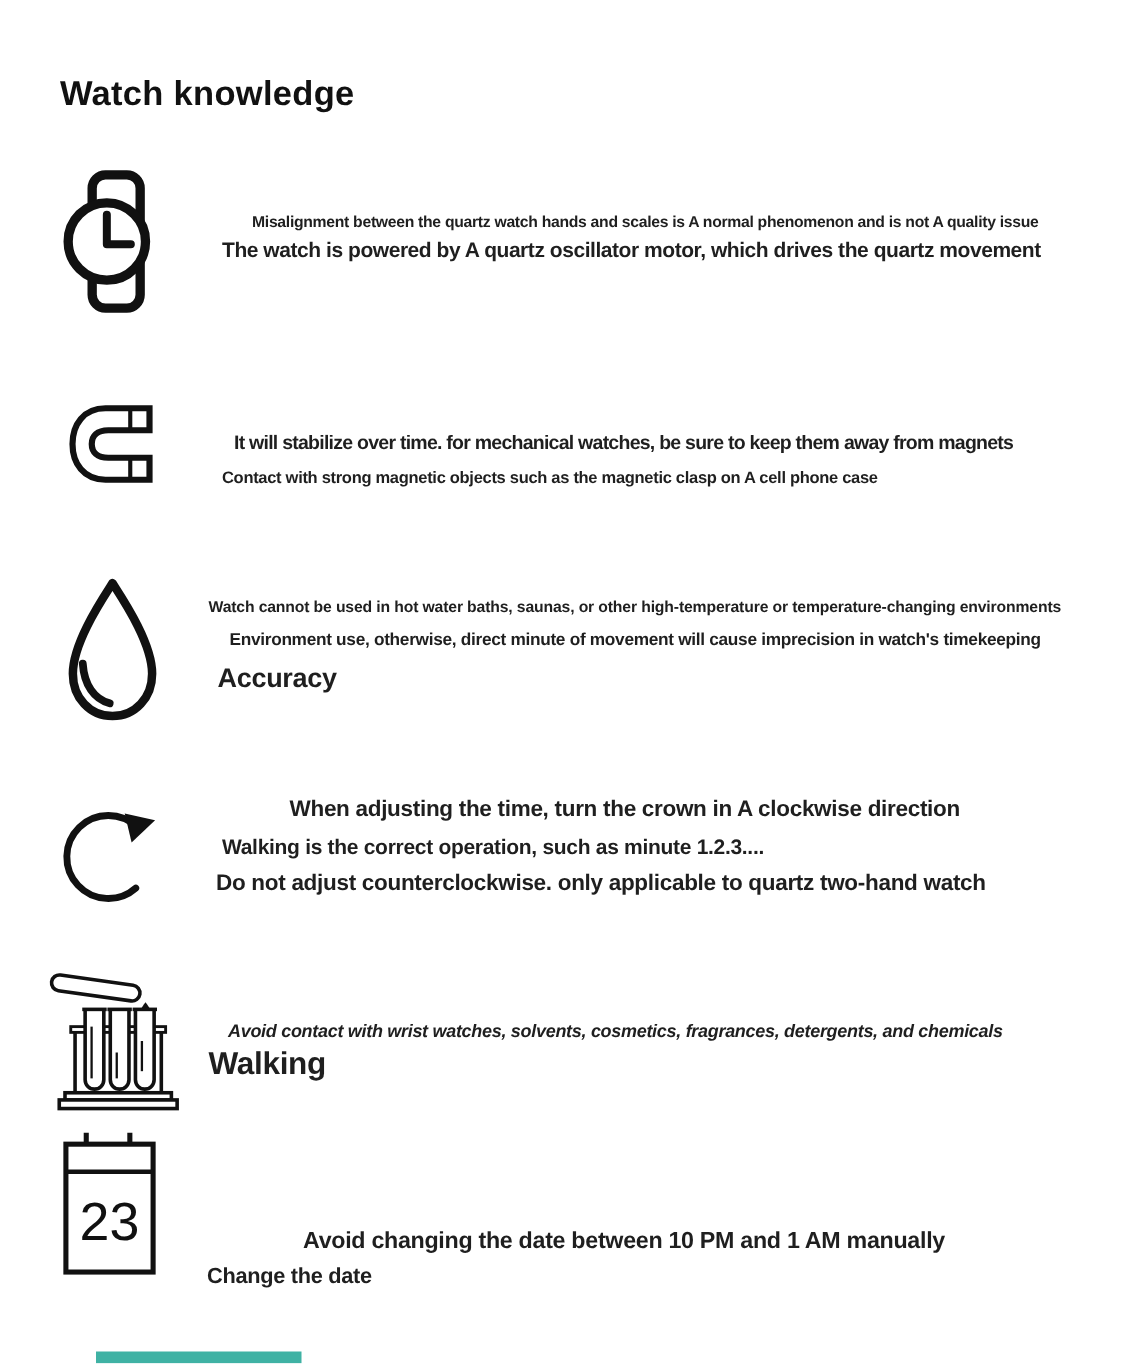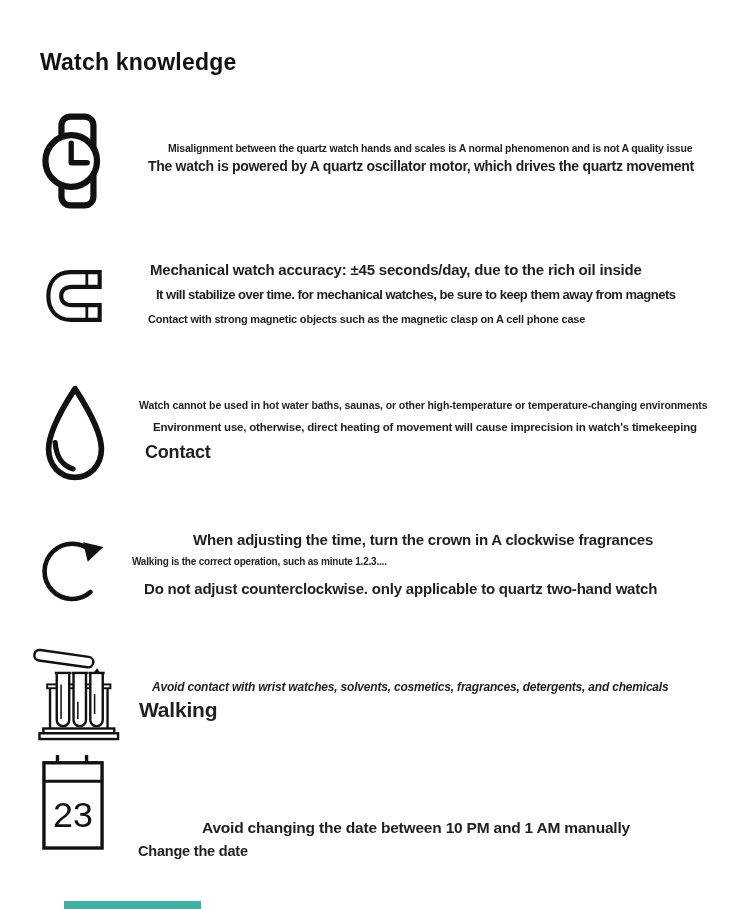--- a/index.html
+++ b/index.html
@@ -25,21 +25,21 @@
 
   
   #s3-icon{left:40px;top:384px;}
   #s3-l1{left:139px;top:399px;font-size:10.5px;letter-spacing:-.1px;}
   #s3-l2{left:153px;top:421px;font-size:11.5px;letter-spacing:-.2px;}
   #s3-l3{left:145px;top:442px;font-size:18px;letter-spacing:-.2px;}
 
   
   #s4-icon{left:38px;top:526px;}
   #s4-l1{left:193px;top:531px;font-size:15px;letter-spacing:-.2px;}
-  #s4-l2{left:132px;top:556px;font-size:10px;letter-spacing:-.2px;}
+  #s4-l2{left:148px;top:556px;font-size:14px;letter-spacing:-.2px;}
   #s4-l3{left:144px;top:580px;font-size:15px;letter-spacing:-.2px;}
 
   
   #s5-icon{left:28px;top:644px;}
   #s5-l1{left:152px;top:680px;font-size:12px;letter-spacing:-.2px;font-style:italic;}
   #s5-l2{left:139px;top:697px;font-size:21px;letter-spacing:-.2px;}
 
   
   #s6-icon{left:42px;top:755px;}
   #s6-l1{left:202px;top:819px;font-size:15.5px;letter-spacing:-.2px;}
@@ -64,41 +64,40 @@
   <div class="line" id="s1-l1">Misalignment between the quartz watch hands and scales is A normal phenomenon and is not A quality issue</div>
   <div class="line" id="s1-l2">The watch is powered by A quartz oscillator motor, which drives the quartz movement</div>
 
   <div class="icon" id="s2-icon">
     <svg width="64" height="66" viewBox="0 0 68 72">
       <path d="M62,10 H30 C14,10 6,22 6,36 C6,50 14,62 30,62 H62 V46 H32 C24,46 20,42 20,36 C20,30 24,26 32,26 H62 Z" fill="#fff" stroke="#111" stroke-width="4.5" stroke-linejoin="miter"></path>
       <line x1="48" y1="10" x2="48" y2="26" stroke="#111" stroke-width="3"></line>
       <line x1="48" y1="46" x2="48" y2="62" stroke="#111" stroke-width="3"></line>
     </svg>
   </div>
-  <div class="line" id="s2-l1">Mechanical watch accuracy: ±45 seconds/day, due to the rich oil inside</div>
   <div class="line" id="s2-l2">It will stabilize over time. for mechanical watches, be sure to keep them away from magnets</div>
   <div class="line" id="s2-l3">Contact with strong magnetic objects such as the magnetic clasp on A cell phone case</div>
 
   <div class="icon" id="s3-icon">
     <svg width="70" height="100" viewBox="0 0 74 106">
       <path d="M37,5 C30,16 9,47 9,69 C9,86 21,99 37,99 C53,99 65,86 65,69 C65,47 44,16 37,5 Z" fill="#fff" stroke="#111" stroke-width="6" stroke-linejoin="round"></path>
       <path d="M16,62 C17,77 24,87 35,90" fill="none" stroke="#111" stroke-width="5.5" stroke-linecap="round"></path>
     </svg>
   </div>
   <div class="line" id="s3-l1">Watch cannot be used in hot water baths, saunas, or other high-temperature or temperature-changing environments</div>
-  <div class="line" id="s3-l2">Environment use, otherwise, direct heating of movement will cause imprecision in watch's timekeeping</div>
-  <div class="line" id="s3-l3">Contact</div>
+  <div class="line" id="s3-l2">Environment use, otherwise, direct minute of movement will cause imprecision in watch's timekeeping</div>
+  <div class="line" id="s3-l3">Accuracy</div>
 
   <div class="icon" id="s4-icon">
     <svg width="70" height="86" viewBox="0 0 76 92">
       <path d="M58,27 A30,30 0 1 0 57,71" fill="none" stroke="#111" stroke-width="5" stroke-linecap="round"></path>
       <polygon points="71,22 49,17 54,38" fill="#111"></polygon>
     </svg>
   </div>
-  <div class="line" id="s4-l1">When adjusting the time, turn the crown in A clockwise fragrances</div>
+  <div class="line" id="s4-l1">When adjusting the time, turn the crown in A clockwise direction</div>
   <div class="line" id="s4-l2">Walking is the correct operation, such as minute 1.2.3....</div>
   <div class="line" id="s4-l3">Do not adjust counterclockwise. only applicable to quartz two-hand watch</div>
 
   <div class="icon" id="s5-icon">
     <svg width="92" height="100" viewBox="0 0 96 104">
       <g transform="rotate(8 40 18)">
         <rect x="6" y="10" width="62" height="11" rx="5.5" fill="#fff" stroke="#111" stroke-width="2.5"></rect>
       </g>
       <path d="M72,25 c3,4 4.5,6.5 4.5,8.5 a4.5,4.5 0 1 1 -9,0 c0,-2 1.5,-4.5 4.5,-8.5 z" fill="#111"></path>
       <rect x="20" y="42" width="66" height="4" fill="#fff" stroke="#111" stroke-width="2"></rect>

